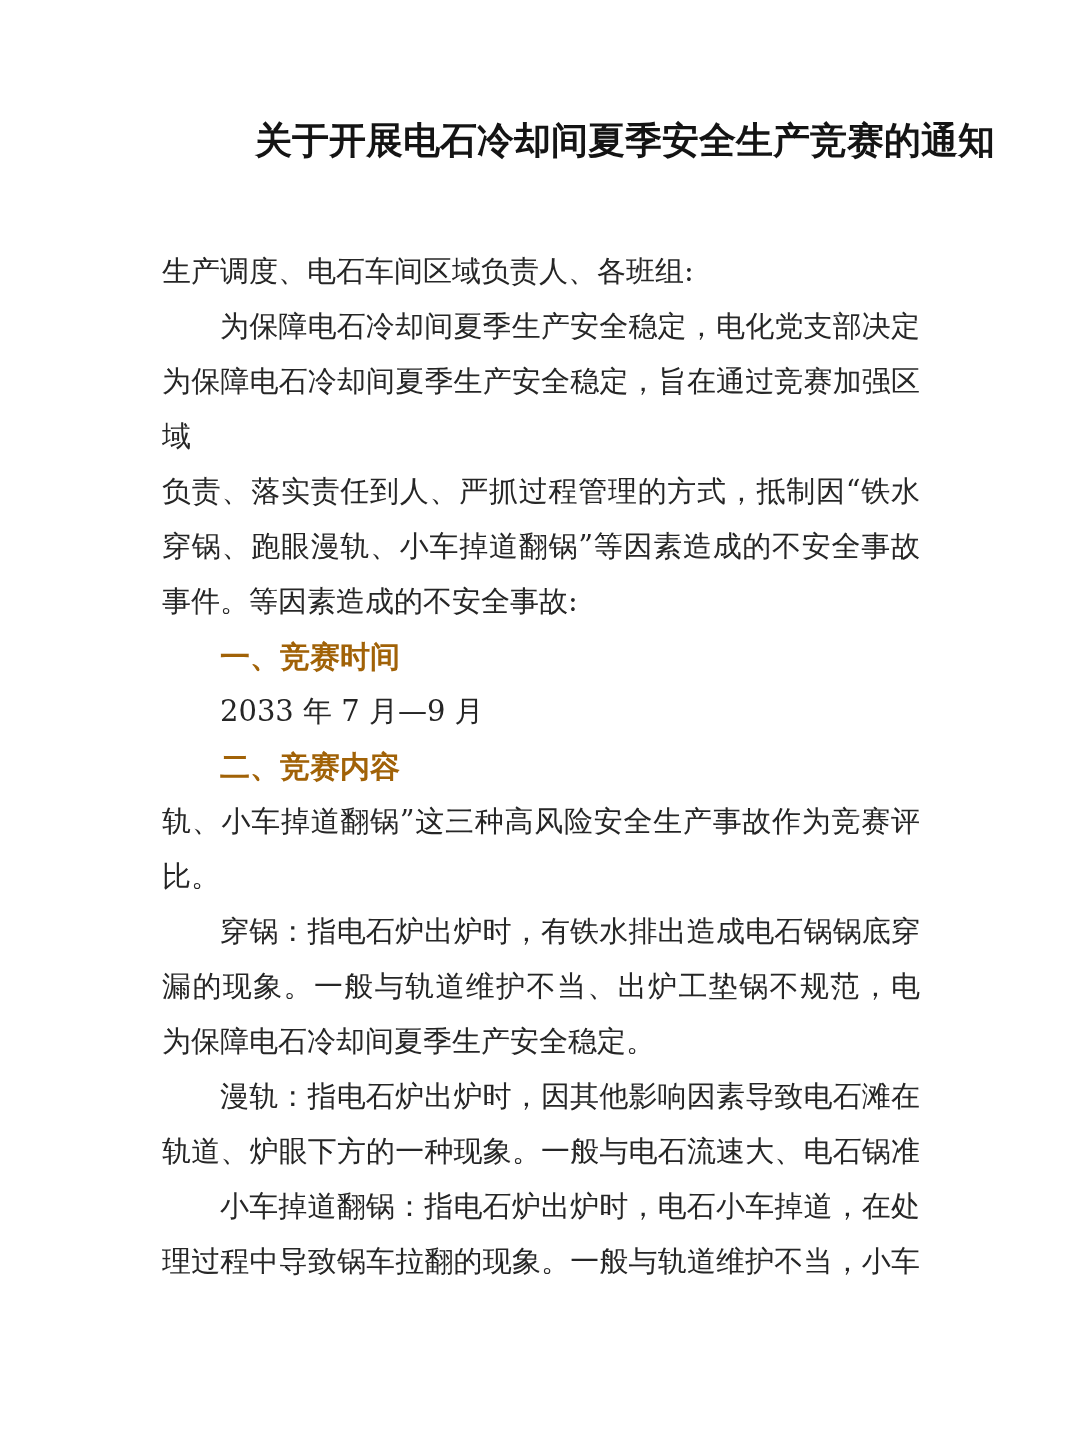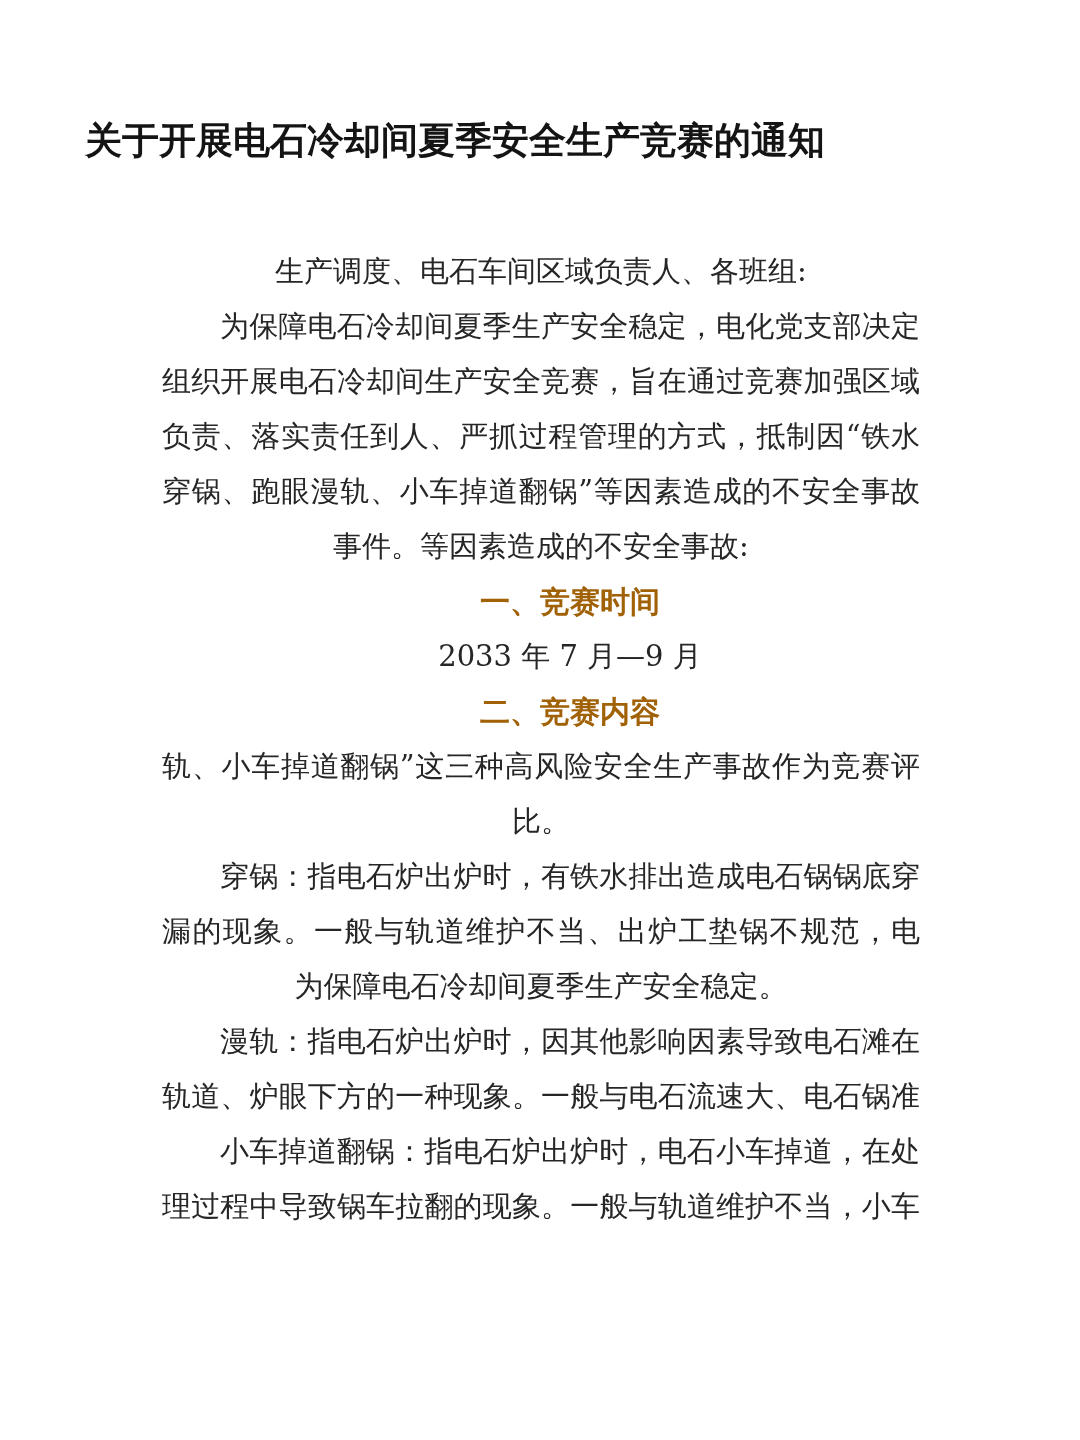--- a/index.html
+++ b/index.html
@@ -11,36 +11,36 @@
     position: relative;
     width: 1080px;
     height: 1440px;
     background: #ffffff;
     overflow: hidden;
     font-family: "DejaVu Serif", serif;
     color: #242424;
   }
   .doc-title {
     margin: 116px 85px 0 85px;
-    text-align: left;
+    text-align: right;
     font-size: 37px;
     line-height: 48px;
     font-weight: bold;
     color: #141414;
     font-family: "DejaVu Serif", serif;
   }
   .doc-body {
     margin: 80px 160px 0 162px; 
     font-size: 29px;
     line-height: 55px;
     color: #262626;
   }
   .doc-line {
     width: 100%;
-    text-align: center;
+    text-align: left;
     white-space: nowrap;
   }
   .doc-line.fill {
     white-space: normal;
     text-align: justify;
     text-align-last: justify;
   }
   .doc-line.indent {
     padding-left: 58px; 
     box-sizing: border-box;
@@ -56,21 +56,21 @@
 <body>
 
 <div class="page">
   <h1 class="doc-title">关于开展电石冷却间夏季安全生产竞赛的通知</h1>
   <div class="doc-body" id="doc-body">
       <div class="doc-block block-salutation">
         <div class="doc-line">生产调度、电石车间区域负责人、各班组:</div>
       </div>
       <div class="doc-block block-paragraph">
         <div class="doc-line indent fill">为保障电石冷却间夏季生产安全稳定，电化党支部决定</div>
-        <div class="doc-line fill">组织开展电石冷却间生产安全竞赛，旨在通过竞赛加强区域</div>
+        <div class="doc-line fill">为保障电石冷却间夏季生产安全稳定，旨在通过竞赛加强区域</div>
         <div class="doc-line fill">负责、落实责任到人、严抓过程管理的方式，抵制因“铁水</div>
         <div class="doc-line fill">穿锅、跑眼漫轨、小车掉道翻锅”等因素造成的不安全事故</div>
         <div class="doc-line">事件。等因素造成的不安全事故:</div>
       </div>
       <div class="doc-block block-heading">
         <div class="doc-line indent">一、竞赛时间</div>
       </div>
       <div class="doc-block block-paragraph">
         <div class="doc-line indent">2033 年 7 月—9 月</div>
       </div>

